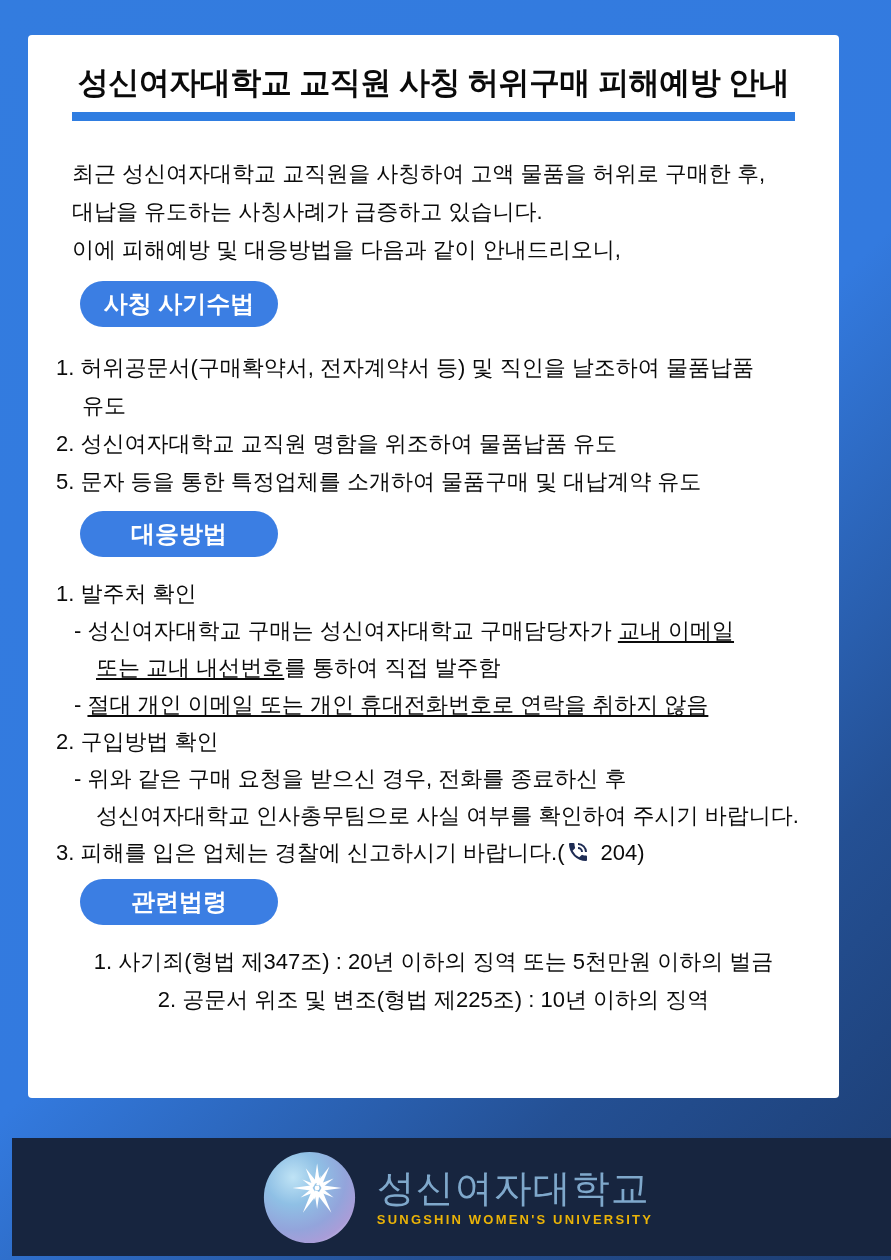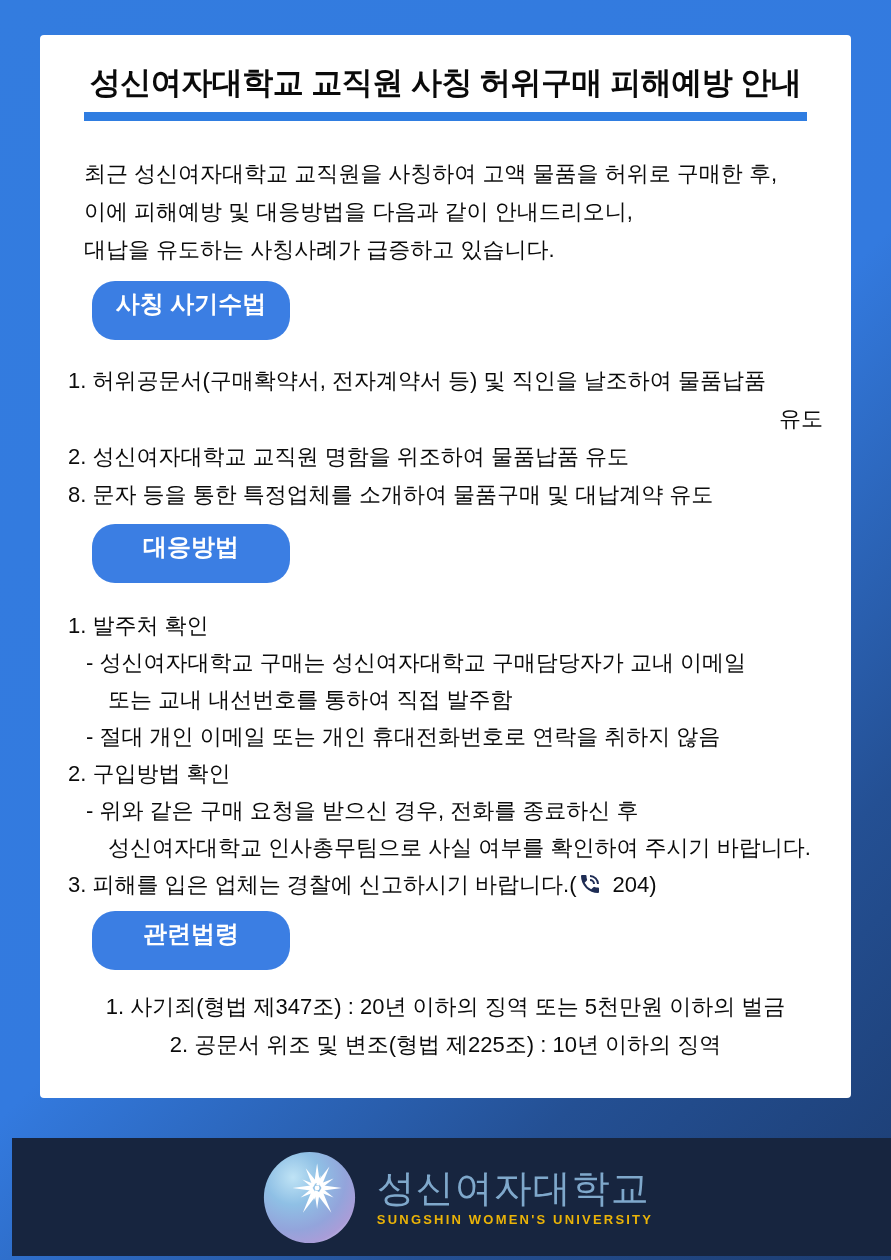--- a/index.html
+++ b/index.html
@@ -2,76 +2,76 @@
 <html><head>
 <meta charset="utf-8">
 <style>
   html,body{margin:0;padding:0;}
   body{
     width:891px;height:1260px;position:relative;overflow:hidden;
     font-family:"Liberation Sans","DejaVu Sans",sans-serif;
     background:linear-gradient(135deg,#337CDF 0%,#337ADF 52%,#245094 78%,#1C3C70 100%);
   }
   .card{
-    position:absolute;left:40px;top:35px;width:811px;height:1063px;
+    position:absolute;left:28px;top:35px;width:811px;height:1063px;
     background:#ffffff;border-radius:4px;padding:0 28px;box-sizing:border-box;
     color:#0b0b0b;
   }
   .title{
     margin:0;padding-top:26px;text-align:center;
     font-size:31px;line-height:44px;font-weight:900;letter-spacing:-0.5px;color:#0a0a0a;
   }
   .title-underline{height:9px;background:#2F7DE1;margin:7px 16px 0 16px;}
   .intro{margin:34px 0 0 16px;font-size:22px;line-height:38px;}
   .badge{
-    width:198px;height:59px;line-height:46px;margin-left:24px;
+    width:198px;height:46px;line-height:46px;margin-left:24px;
     background:#3B7EE3;color:#ffffff;border-radius:23px;
     text-align:center;font-size:24px;font-weight:700;
   }
   .badge.b1{margin-top:12px;}
   .badge.b2{margin-top:10px;}
   .badge.b3{margin-top:8px;}
   .list{margin-top:22px;font-size:22px;line-height:38px;}
-  .list.respond{margin-top:24px;line-height:37px;}
+  .list.respond{margin-top:18px;line-height:37px;}
   .list.law{margin-top:18px;text-align:center;}
   .line{white-space:nowrap;}
-  .numcont{padding-left:26px;text-align:right;}
+  .numcont{padding-left:26px;}
   .dash{padding-left:18px;}
   .dashcont{padding-left:40px;}
-  .ul{text-underline-offset:3px;}
+  .ul{text-decoration:underline;text-underline-offset:3px;}
   .phone-icon{width:24px;height:24px;vertical-align:-4px;margin:0 4px 0 2px;fill:#1E2C54;}
   .footer{
     position:absolute;left:12px;top:1138px;width:891px;height:118px;
     background:#17253F;display:flex;align-items:center;justify-content:center;gap:20px;
   }
   .logo-circle{width:95px;height:95px;flex:0 0 auto;}
   .footer-text{display:flex;flex-direction:column;align-items:flex-start;}
   .uni-ko{font-size:38px;font-weight:500;color:#7FA8CB;letter-spacing:1px;line-height:40px;}
   .uni-en{font-size:13px;font-weight:600;color:#eab308;letter-spacing:2.2px;margin-top:4px;}
 </style>
 </head>
 <body>
 
 <div class="card">
 
   <h1 class="title">성신여자대학교 교직원 사칭 허위구매 피해예방 안내</h1>
   <div class="title-underline"></div>
 
   <div class="intro">
     <div class="line">최근 성신여자대학교 교직원을 사칭하여 고액 물품을 허위로 구매한 후,</div>
+    <div class="line">대납을 유도하는 사칭사례가 급증하고 있습니다.</div>
     <div class="line">이에 피해예방 및 대응방법을 다음과 같이 안내드리오니,</div>
-    <div class="line">대납을 유도하는 사칭사례가 급증하고 있습니다.</div>
   </div>
 
   <div class="badge b1">사칭 사기수법</div>
   <div class="list">
     <div class="line">1. 허위공문서(구매확약서, 전자계약서 등) 및 직인을 날조하여 물품납품</div>
     <div class="line numcont">유도</div>
     <div class="line">2. 성신여자대학교 교직원 명함을 위조하여 물품납품 유도</div>
-    <div class="line">8. 문자 등을 통한 특정업체를 소개하여 물품구매 및 대납계약 유도</div>
+    <div class="line">5. 문자 등을 통한 특정업체를 소개하여 물품구매 및 대납계약 유도</div>
   </div>
 
   <div class="badge b2">대응방법</div>
   <div class="list respond">
     <div class="line"><span>1. 발주처 확인</span></div>
     <div class="line dash"><span>- 성신여자대학교 구매는 성신여자대학교 구매담당자가 </span><span class="ul">교내 이메일</span></div>
     <div class="line dashcont"><span class="ul">또는 교내 내선번호</span><span>를 통하여 직접 발주함</span></div>
     <div class="line dash"><span>- </span><span class="ul">절대 개인 이메일 또는 개인 휴대전화번호로 연락을 취하지 않음</span></div>
     <div class="line"><span>2. 구입방법 확인</span></div>
     <div class="line dash"><span>- 위와 같은 구매 요청을 받으신 경우, 전화를 종료하신 후</span></div>

